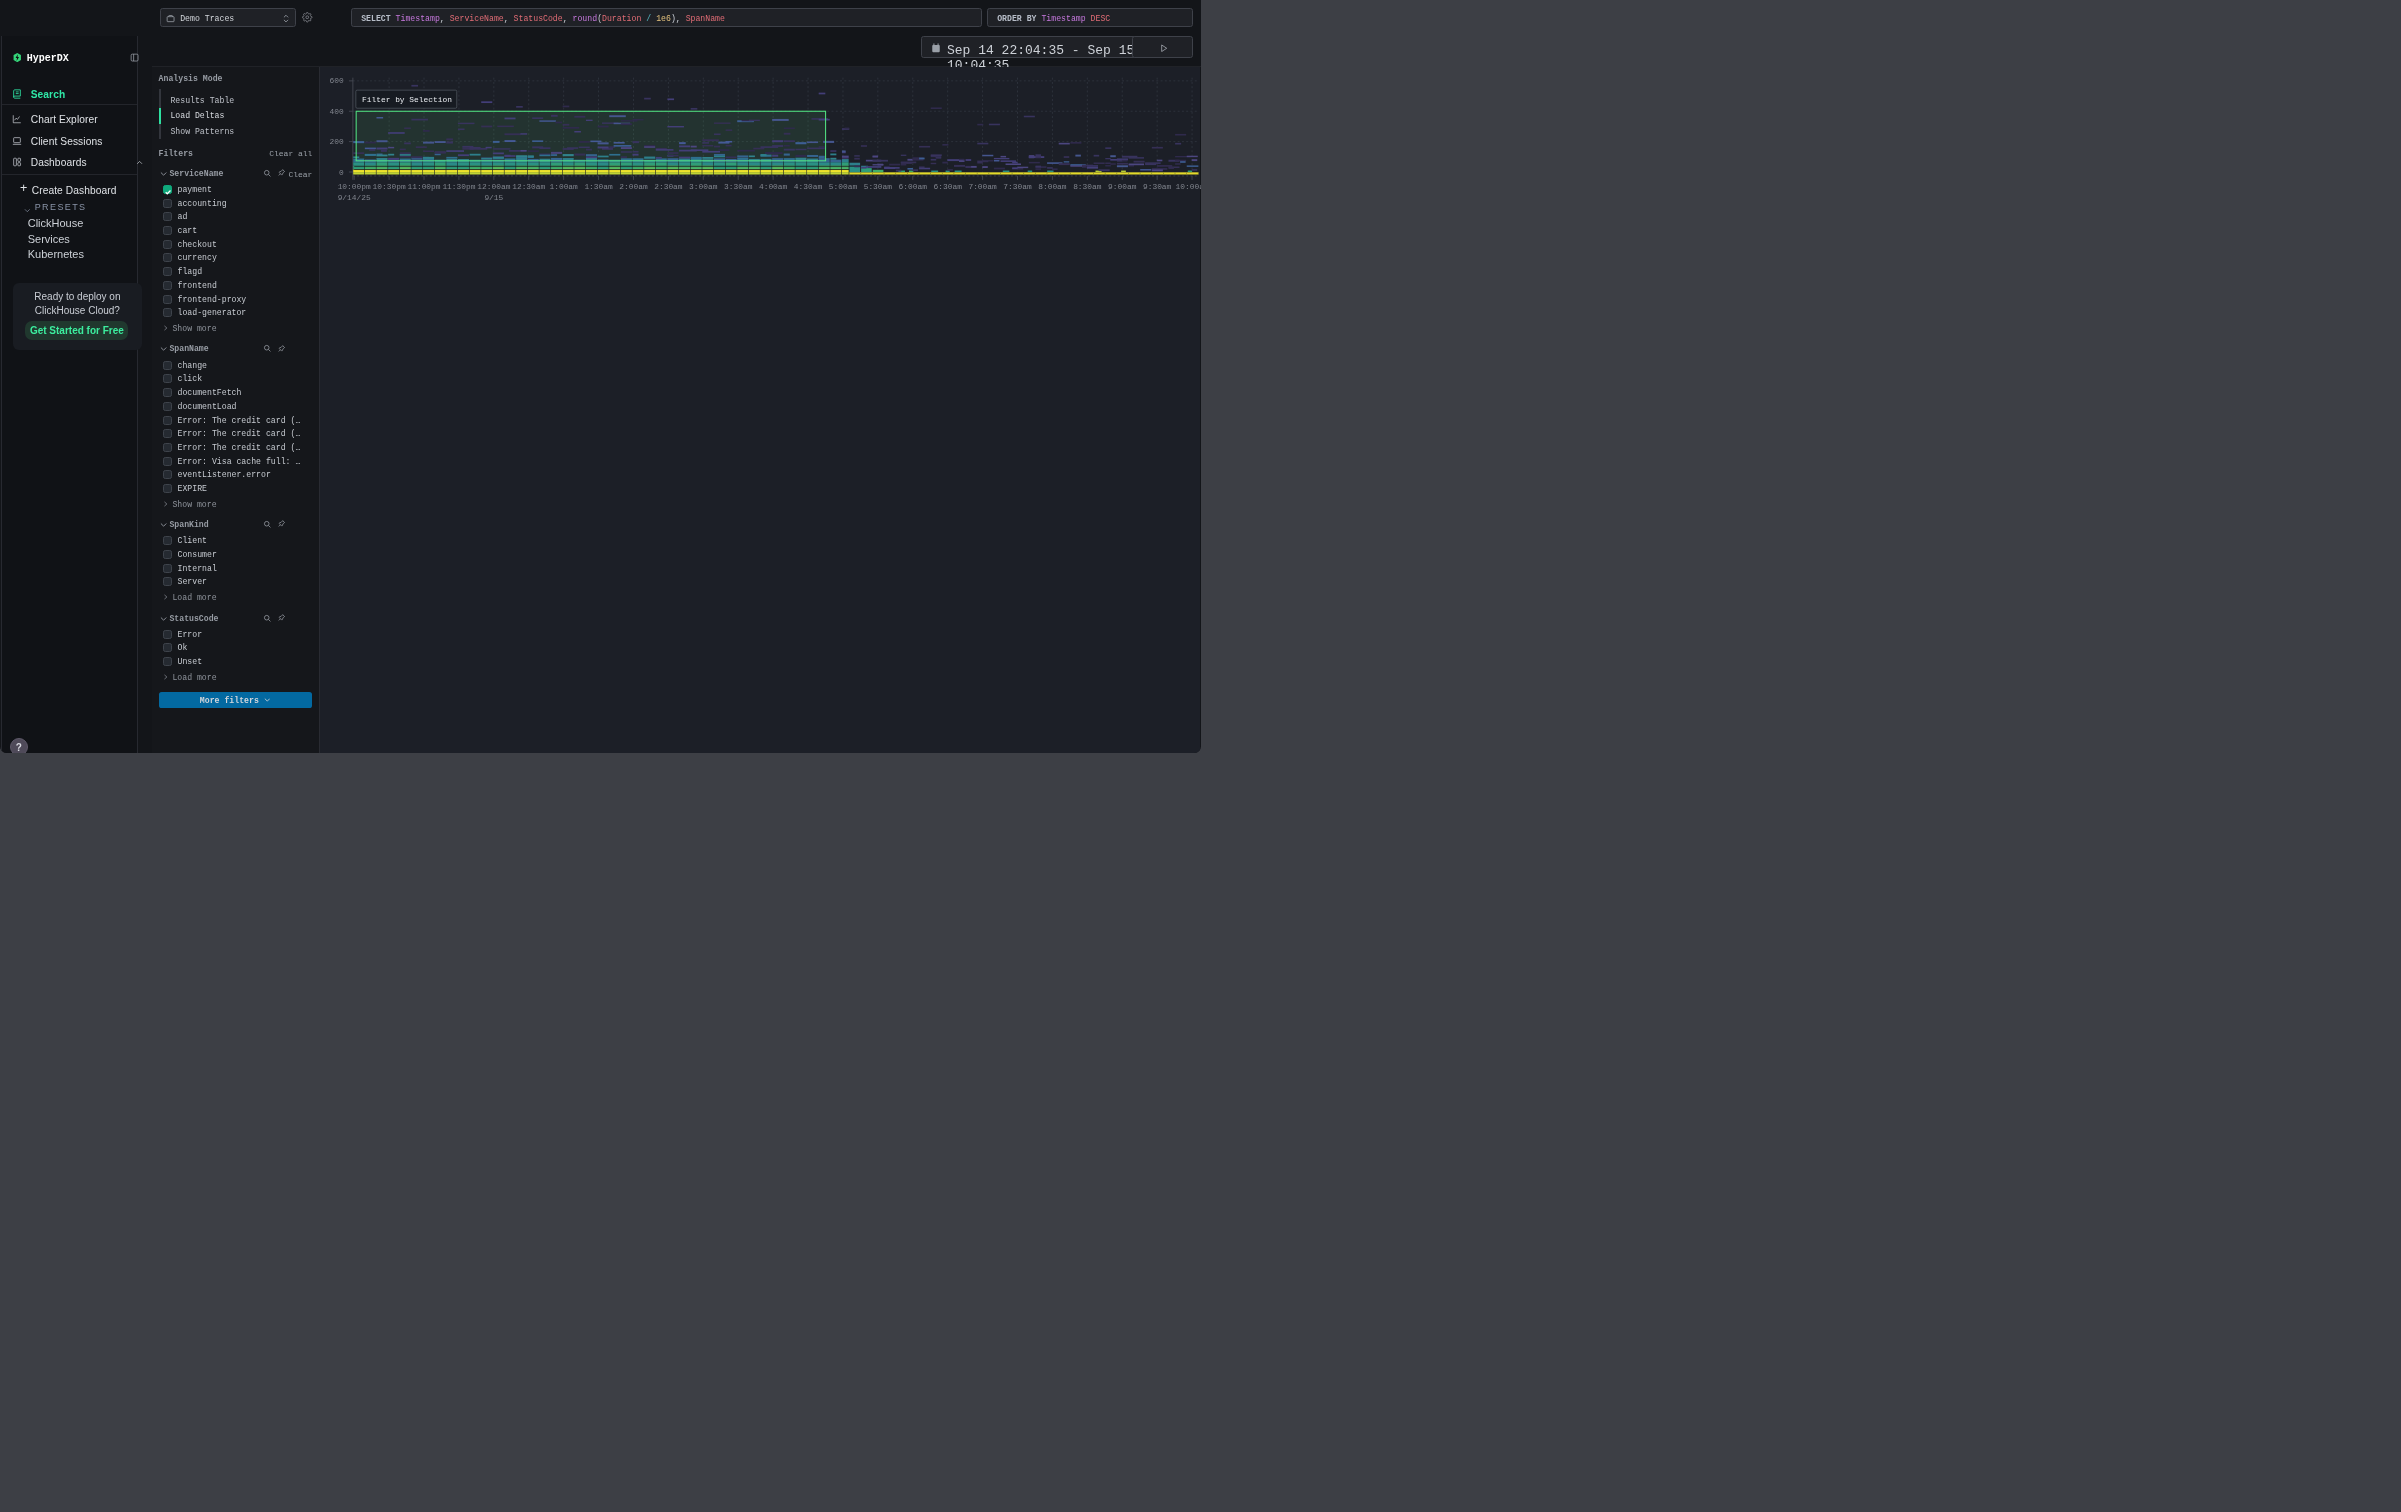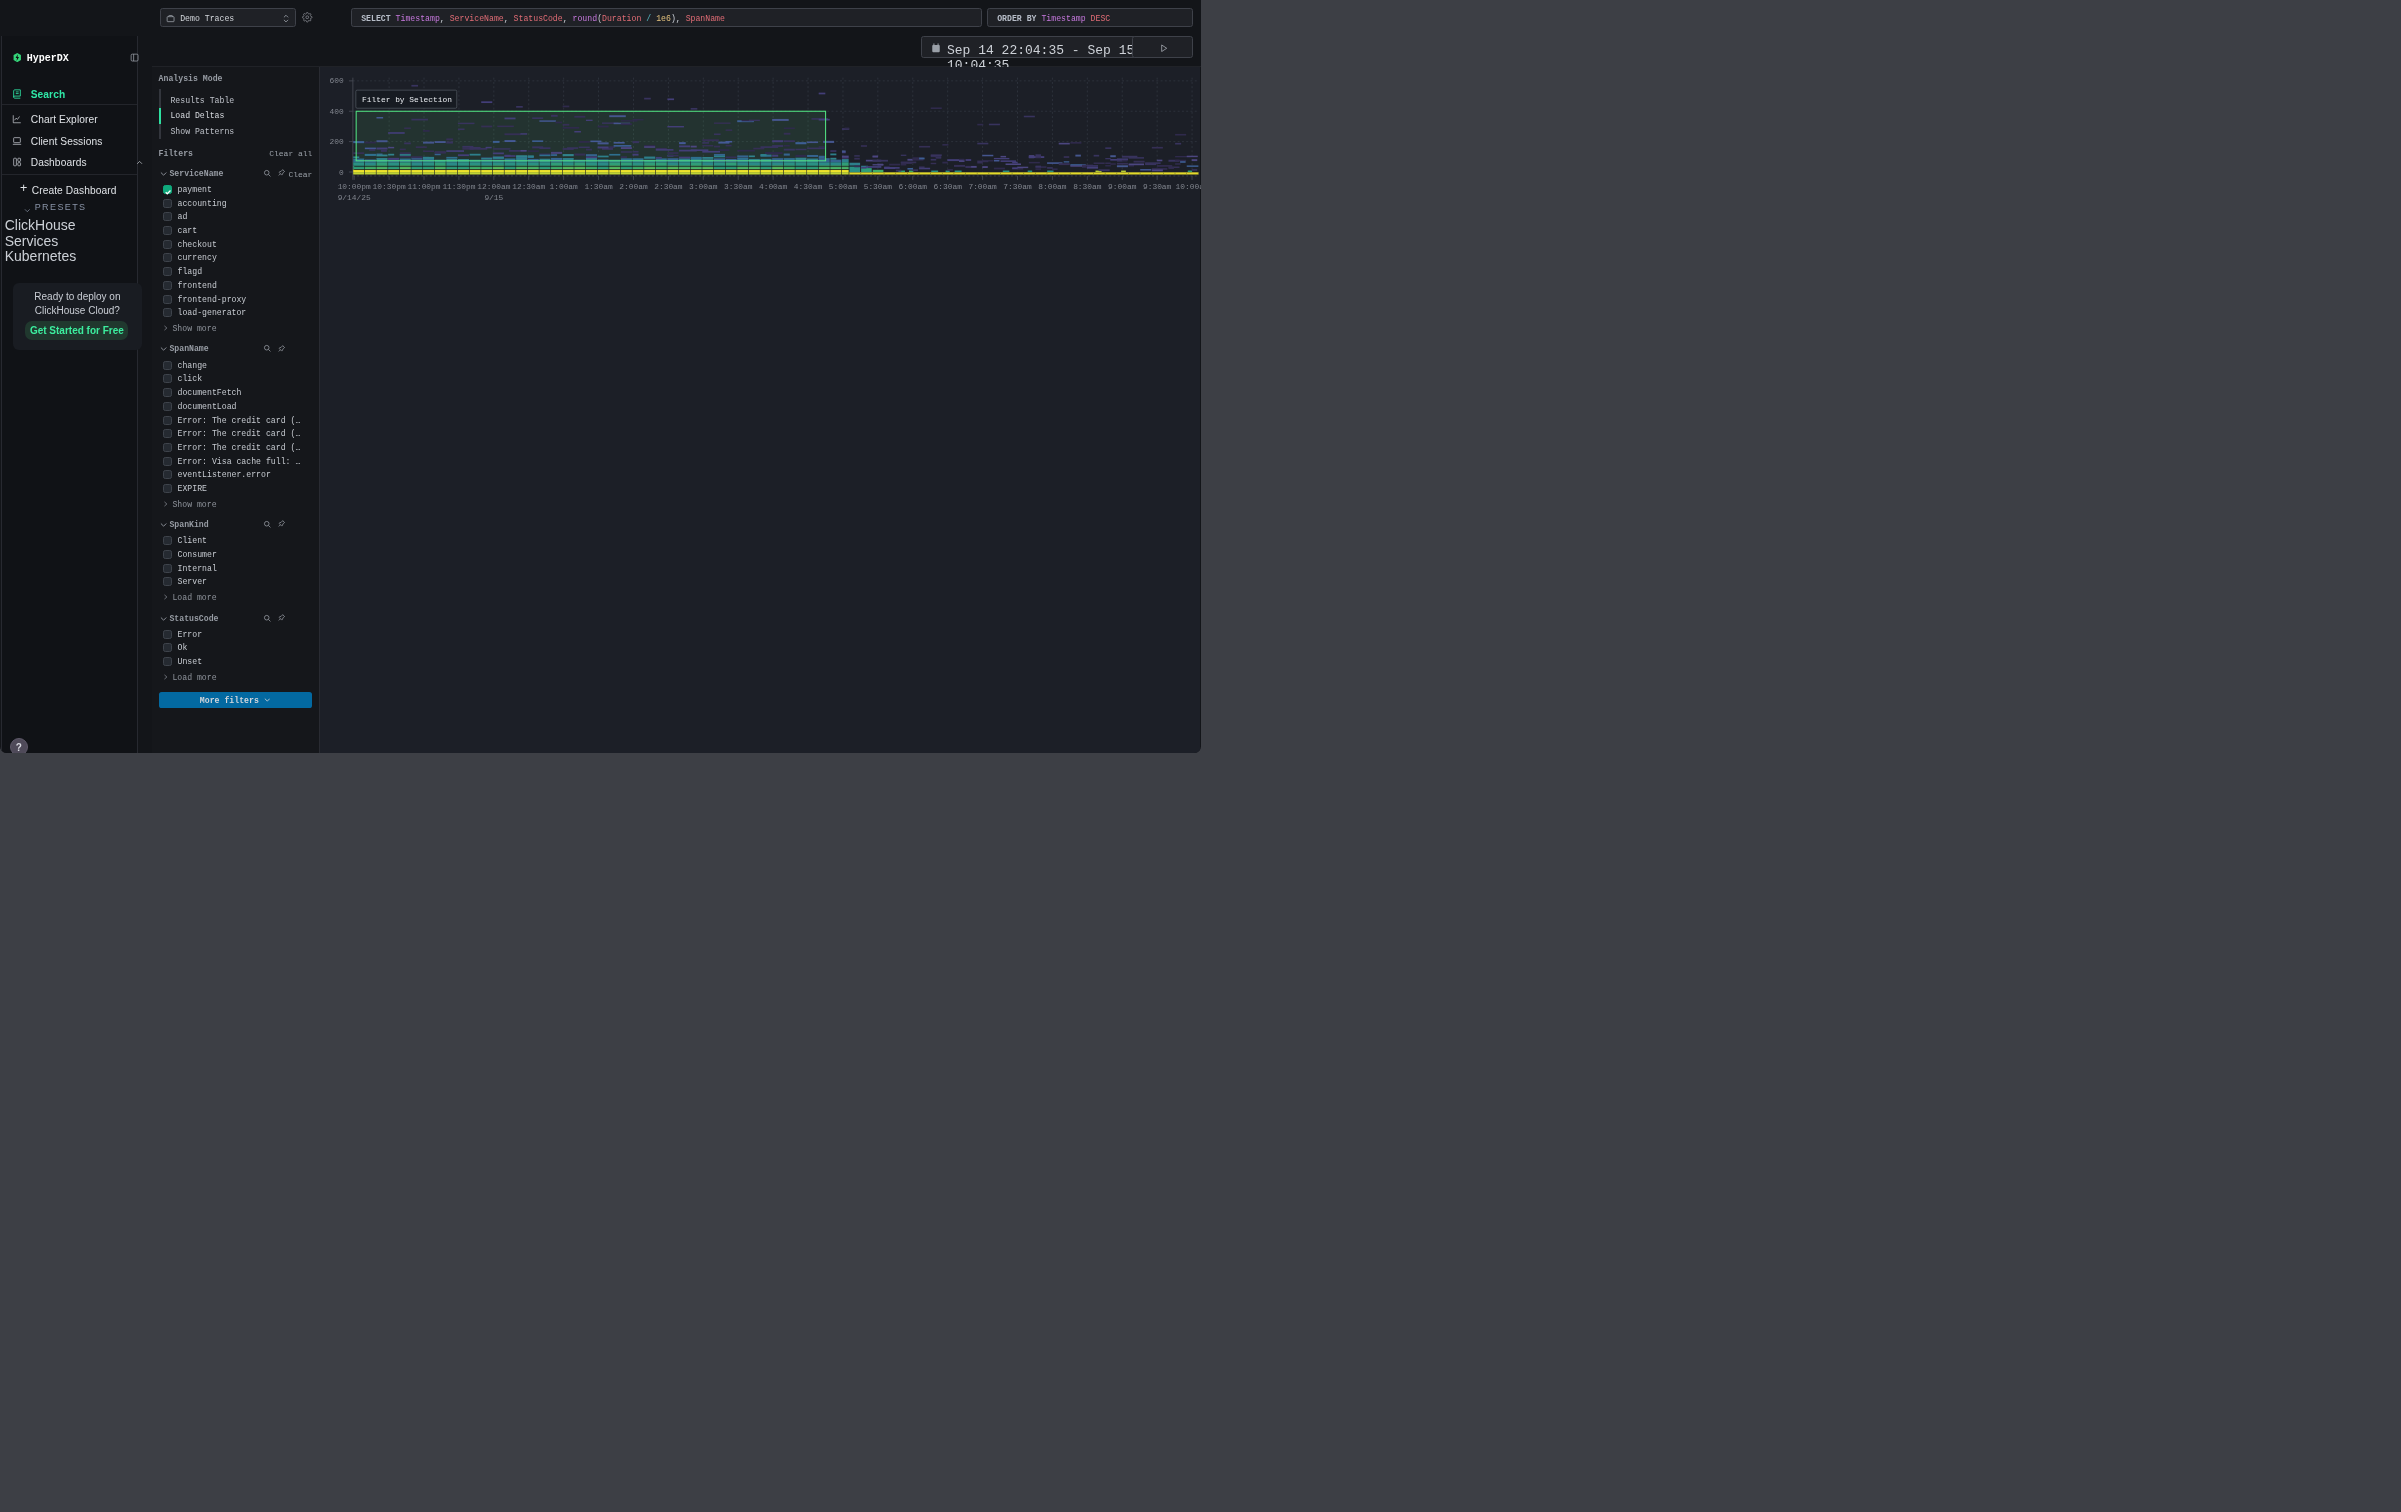--- a/index.html
+++ b/index.html
@@ -8,21 +8,21 @@
 .mono { font-family:"Liberation Mono", monospace;padding-left:15px; }
 #app { position:absolute; left:0; top:0; width:1201px; height:753px; background:#131519; border-radius:0 0 6.6px 6.6px; overflow:hidden; }
 
 #sidebar { position:absolute; left:0.7px; top:0; width:137px; height:752px; background:#101216; border:0.7px solid #272930; border-top:none; border-radius:0 0 6px 6px;margin-top:36px; }
 .nav-item { position:absolute; left:0; width:100%; height:22.4px; display:flex; align-items:center; }
 .nav-icon { position:absolute; left:10.5px; width:10px; height:10px; }
 .nav-label { position:absolute; left:29px; font-size:10.2px; color:#dfe2e6; letter-spacing:0.1px; }
 .divider { position:absolute; left:0; width:100%; height:0.7px; background:#23252b; }
 #logo-row { position:absolute; top:12px; left:0; width:100%; }
 #logo-text { position:absolute; left:25px; top:4.6px; font-family:"Liberation Mono",monospace; font-weight:bold; font-size:10px; color:#fff; letter-spacing:0px; }
-.preset-item { position:absolute; left:3px; font-size:14px; color:#ccd0d6; }
+.preset-item { position:absolute; left:26px; font-size:11px; color:#ccd0d6; }
 
 #topbar { position:absolute; left:152px; top:0; width:1049px; height:67px; background:#131519; border-bottom:0.7px solid #202227; }
 .ctl { position:absolute; background:#1f2126; border:0.7px solid #3e4149; border-radius:2.6px; color:#d2d5da; }
 
 #filters { position:absolute; left:152px; top:67px; width:168px; height:686px; background:#15171b; border-right:0.7px solid #292b32; }
 .fhead { font-family:"Liberation Mono",monospace; font-weight:bold; font-size:8.2px; color:#979ca4; }
 .fitem { font-family:"Liberation Mono",monospace; font-size:8.2px; color:#bdc1c8; }
 .check-row { position:absolute; left:11px; display:flex; height:13.6px; }
 .cb { width:8.5px; height:8.5px; border-radius:2.3px; background:#252a31; border:0.7px solid #3e434b; margin-right:6px; flex:none; }
 .cb.on { background:#0fa97c; border-color:#0fa97c; }

